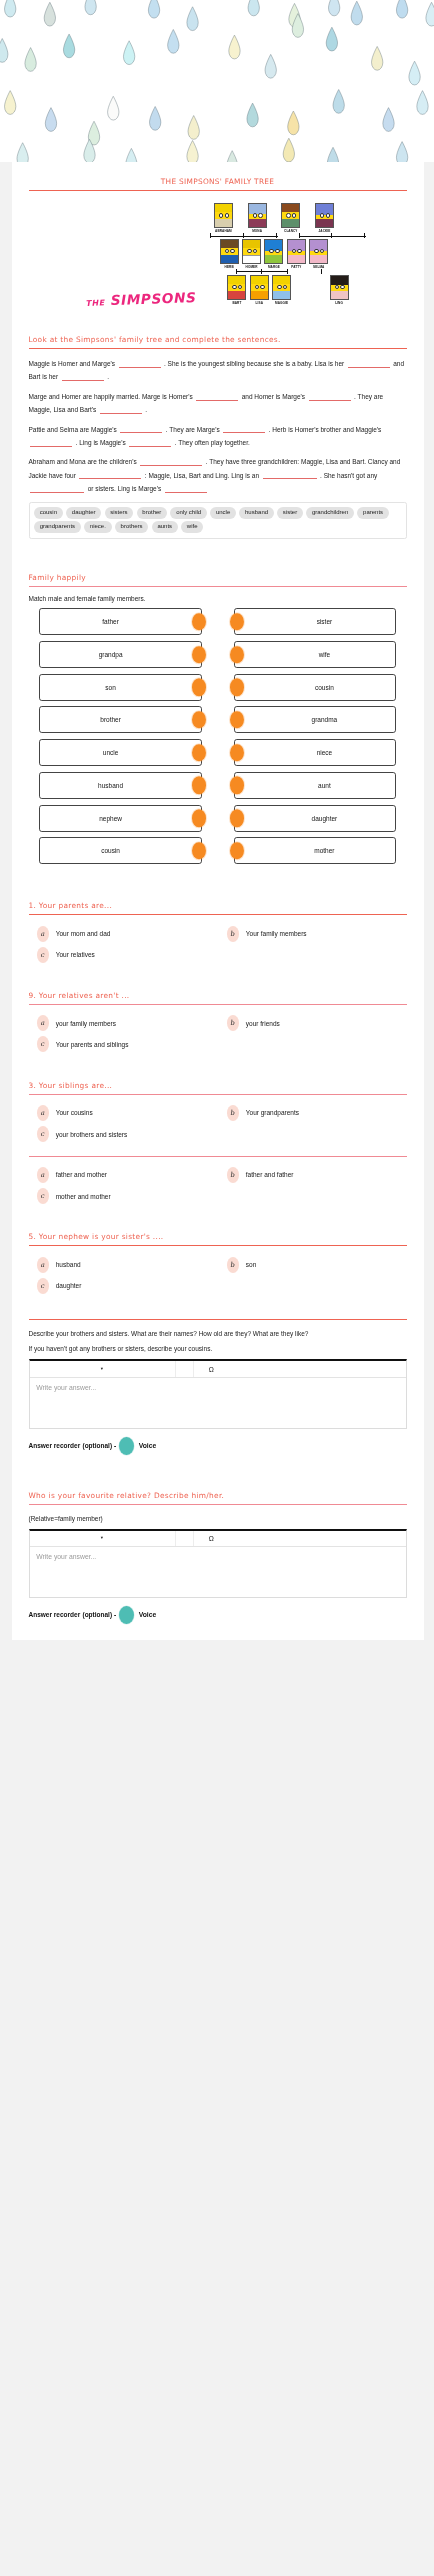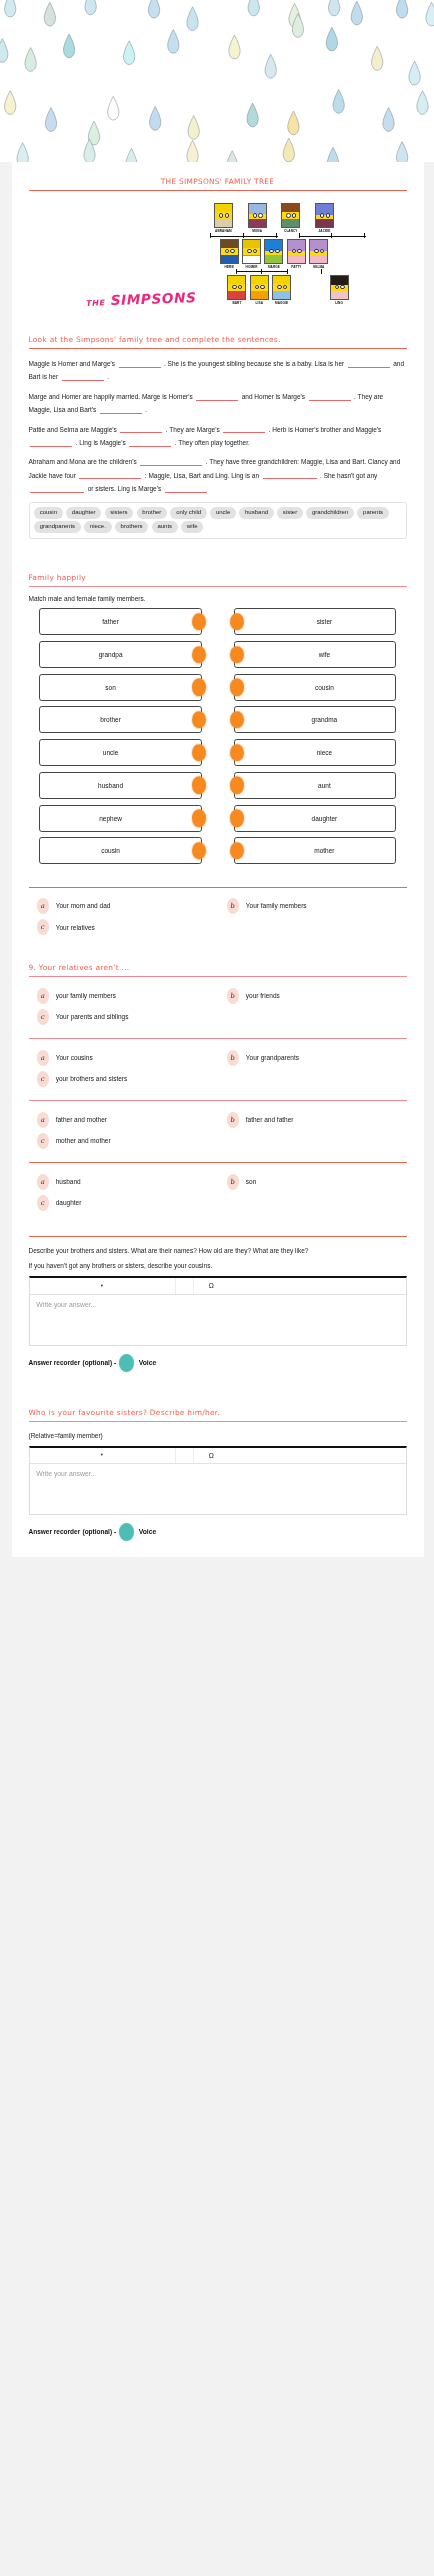--- a/index.html
+++ b/index.html
@@ -675,20 +675,21 @@
             <span>mother</span>
           </div>
         <div class="dot"></div>
       </div>
     </div>
   </div>
 
   <div class="spacer-lg"></div>
 
   <div class="block mcq">
+    <div class="hx">1. Your parents are...</div>
     <hr class="hx-rule">
     <div class="mcq-grid">
       <div class="opt">
         <span class="bullet">a</span>
         <span class="otext">Your mom and dad</span>
       </div>
       <div class="opt">
         <span class="bullet">b</span>
         <span class="otext">Your family members</span>
       </div>
@@ -712,20 +713,21 @@
         <span class="otext">your friends</span>
       </div>
       <div class="opt">
         <span class="bullet">c</span>
         <span class="otext">Your parents and siblings</span>
       </div>
     </div>
   </div>
 
   <div class="block mcq">
+    <div class="hx">3. Your siblings are...</div>
     <hr class="hx-rule pink">
     <div class="mcq-grid">
       <div class="opt">
         <span class="bullet">a</span>
         <span class="otext">Your cousins</span>
       </div>
       <div class="opt">
         <span class="bullet">b</span>
         <span class="otext">Your grandparents</span>
       </div>
@@ -748,20 +750,21 @@
         <span class="otext">father and father</span>
       </div>
       <div class="opt">
         <span class="bullet">c</span>
         <span class="otext">mother and mother</span>
       </div>
     </div>
   </div>
 
   <div class="block mcq">
+    <div class="hx">5. Your nephew is your sister's ....</div>
     <hr class="hx-rule">
     <div class="mcq-grid">
       <div class="opt">
         <span class="bullet">a</span>
         <span class="otext">husband</span>
       </div>
       <div class="opt">
         <span class="bullet">b</span>
         <span class="otext">son</span>
       </div>
@@ -795,21 +798,21 @@
       <span class="rec-label">Answer recorder</span>
       <span class="rec-label opt-note" style="margin-left:2.3px">(optional) -</span>
       <span class="rec-dot"></span>
       <span class="rec-voice">Voice</span>
     </div>
   </div>
 
   <div class="spacer-lg"></div>
 
   <div class="block">
-    <div class="hx">Who is your favourite sisters? Describe him/her.</div>
+    <div class="hx">Who is your favourite relative? Describe him/her.</div>
     <hr class="hx-rule pink">
     <p class="oa-prompt">(Relative=family member)</p>
 
     <div class="editor">
       <div class="editor-toolbar">
         <div class="tb-cell wide">
           <span class="caret">▾</span>
         </div>
         <div class="tb-cell narrow"></div>
         <div class="tb-cell omega">Ω</div>

